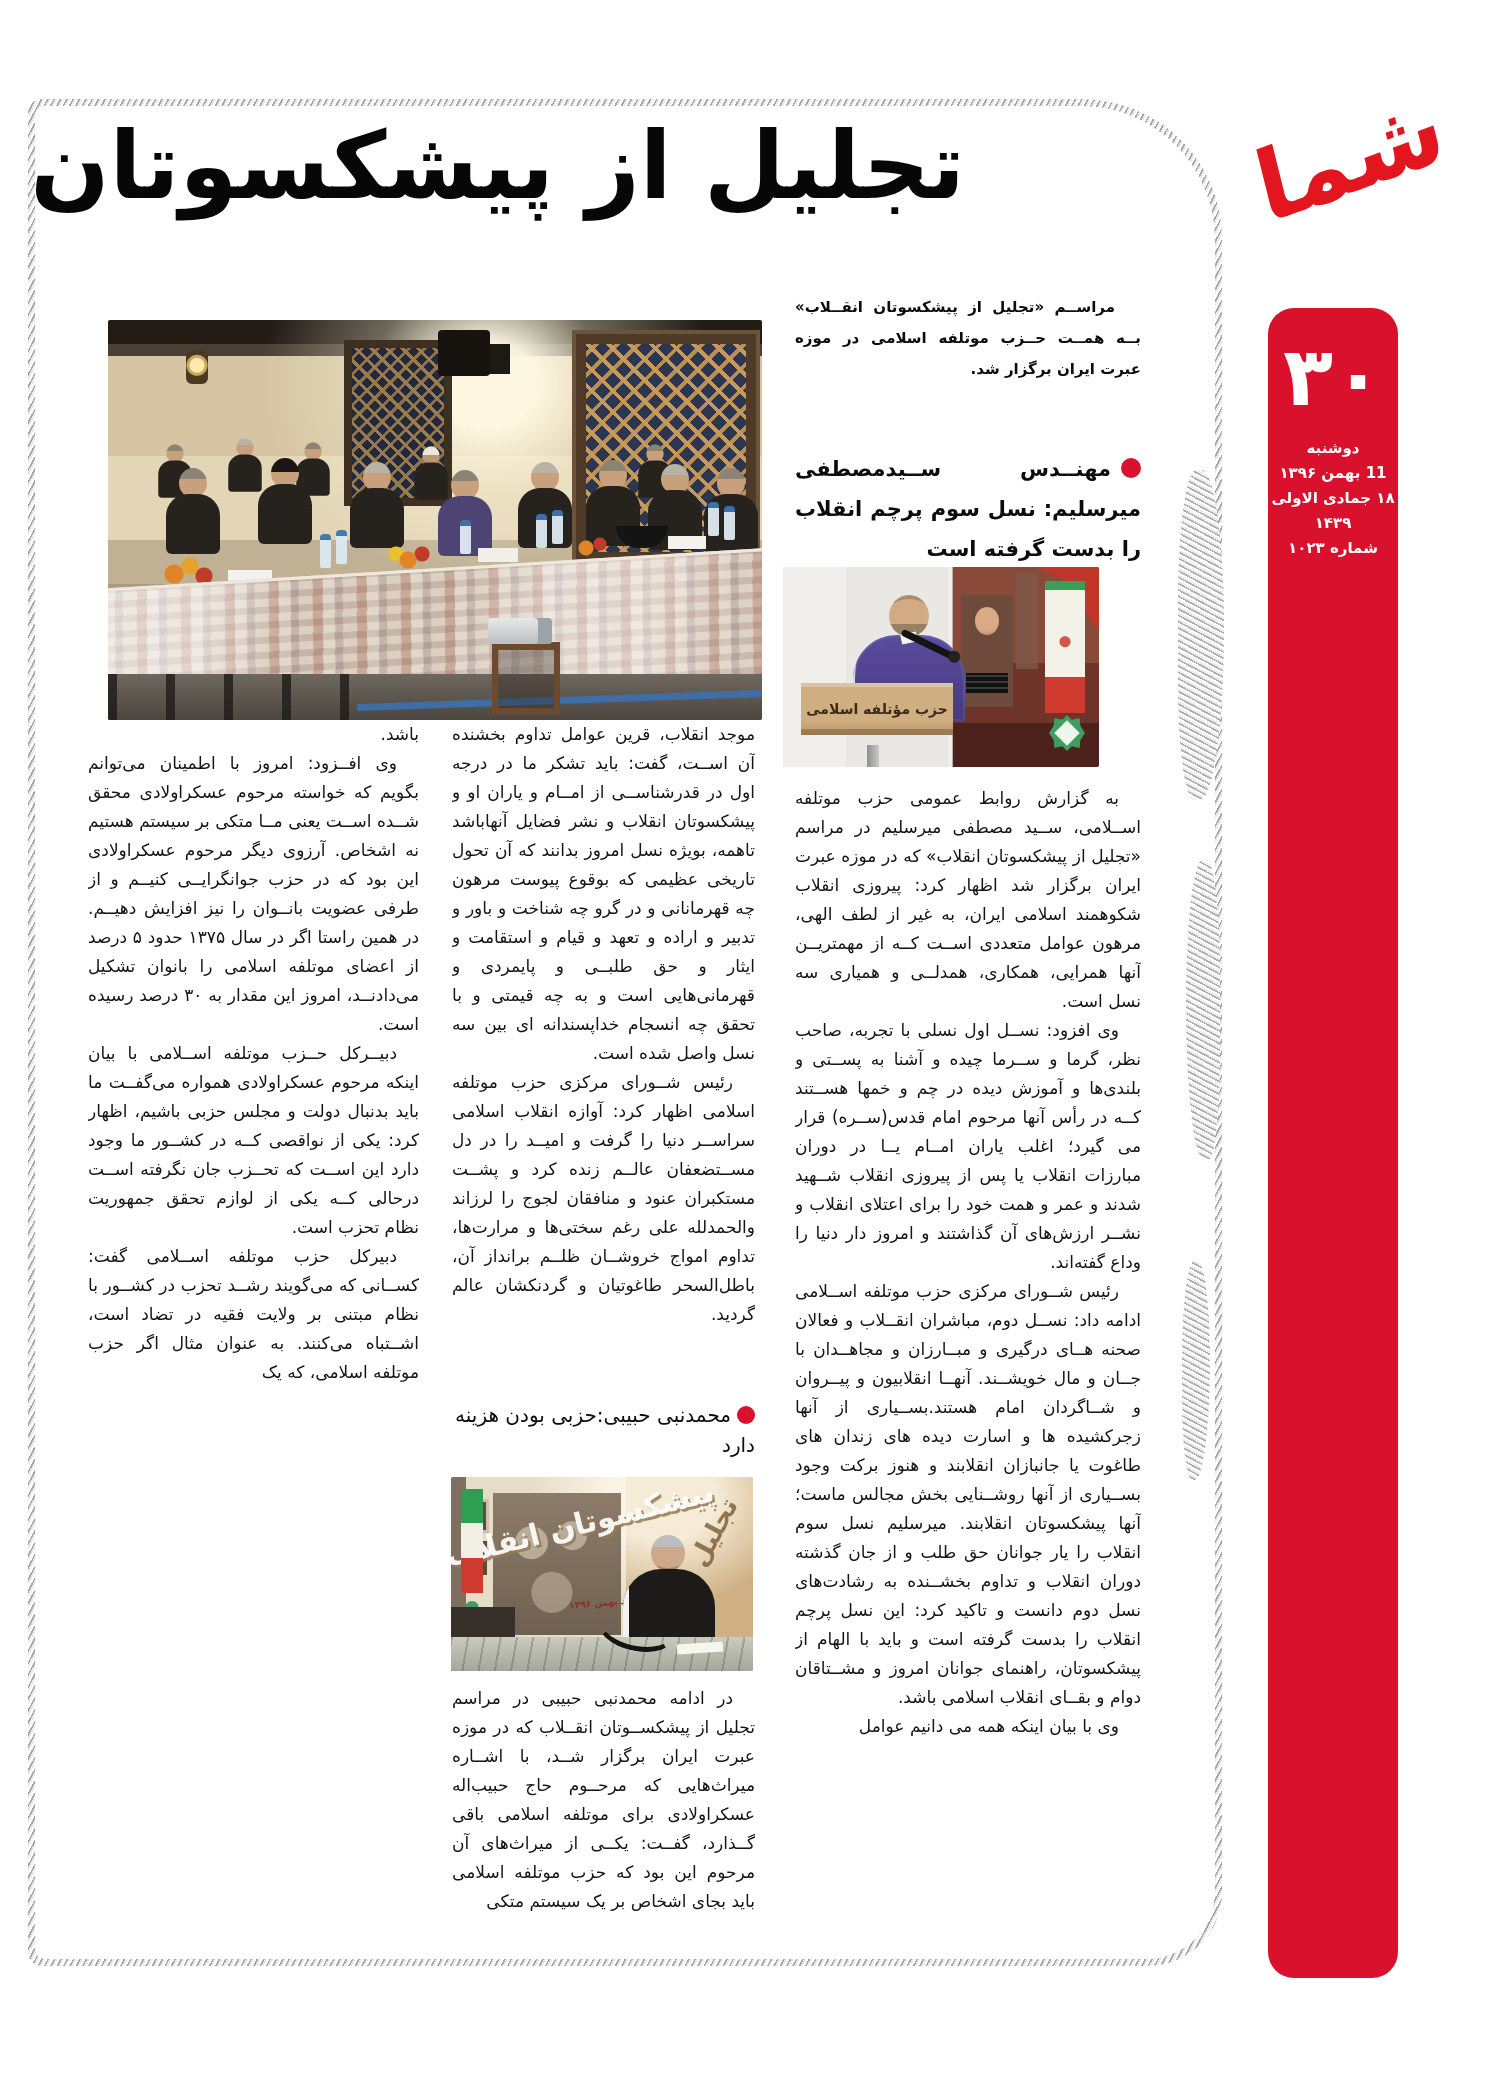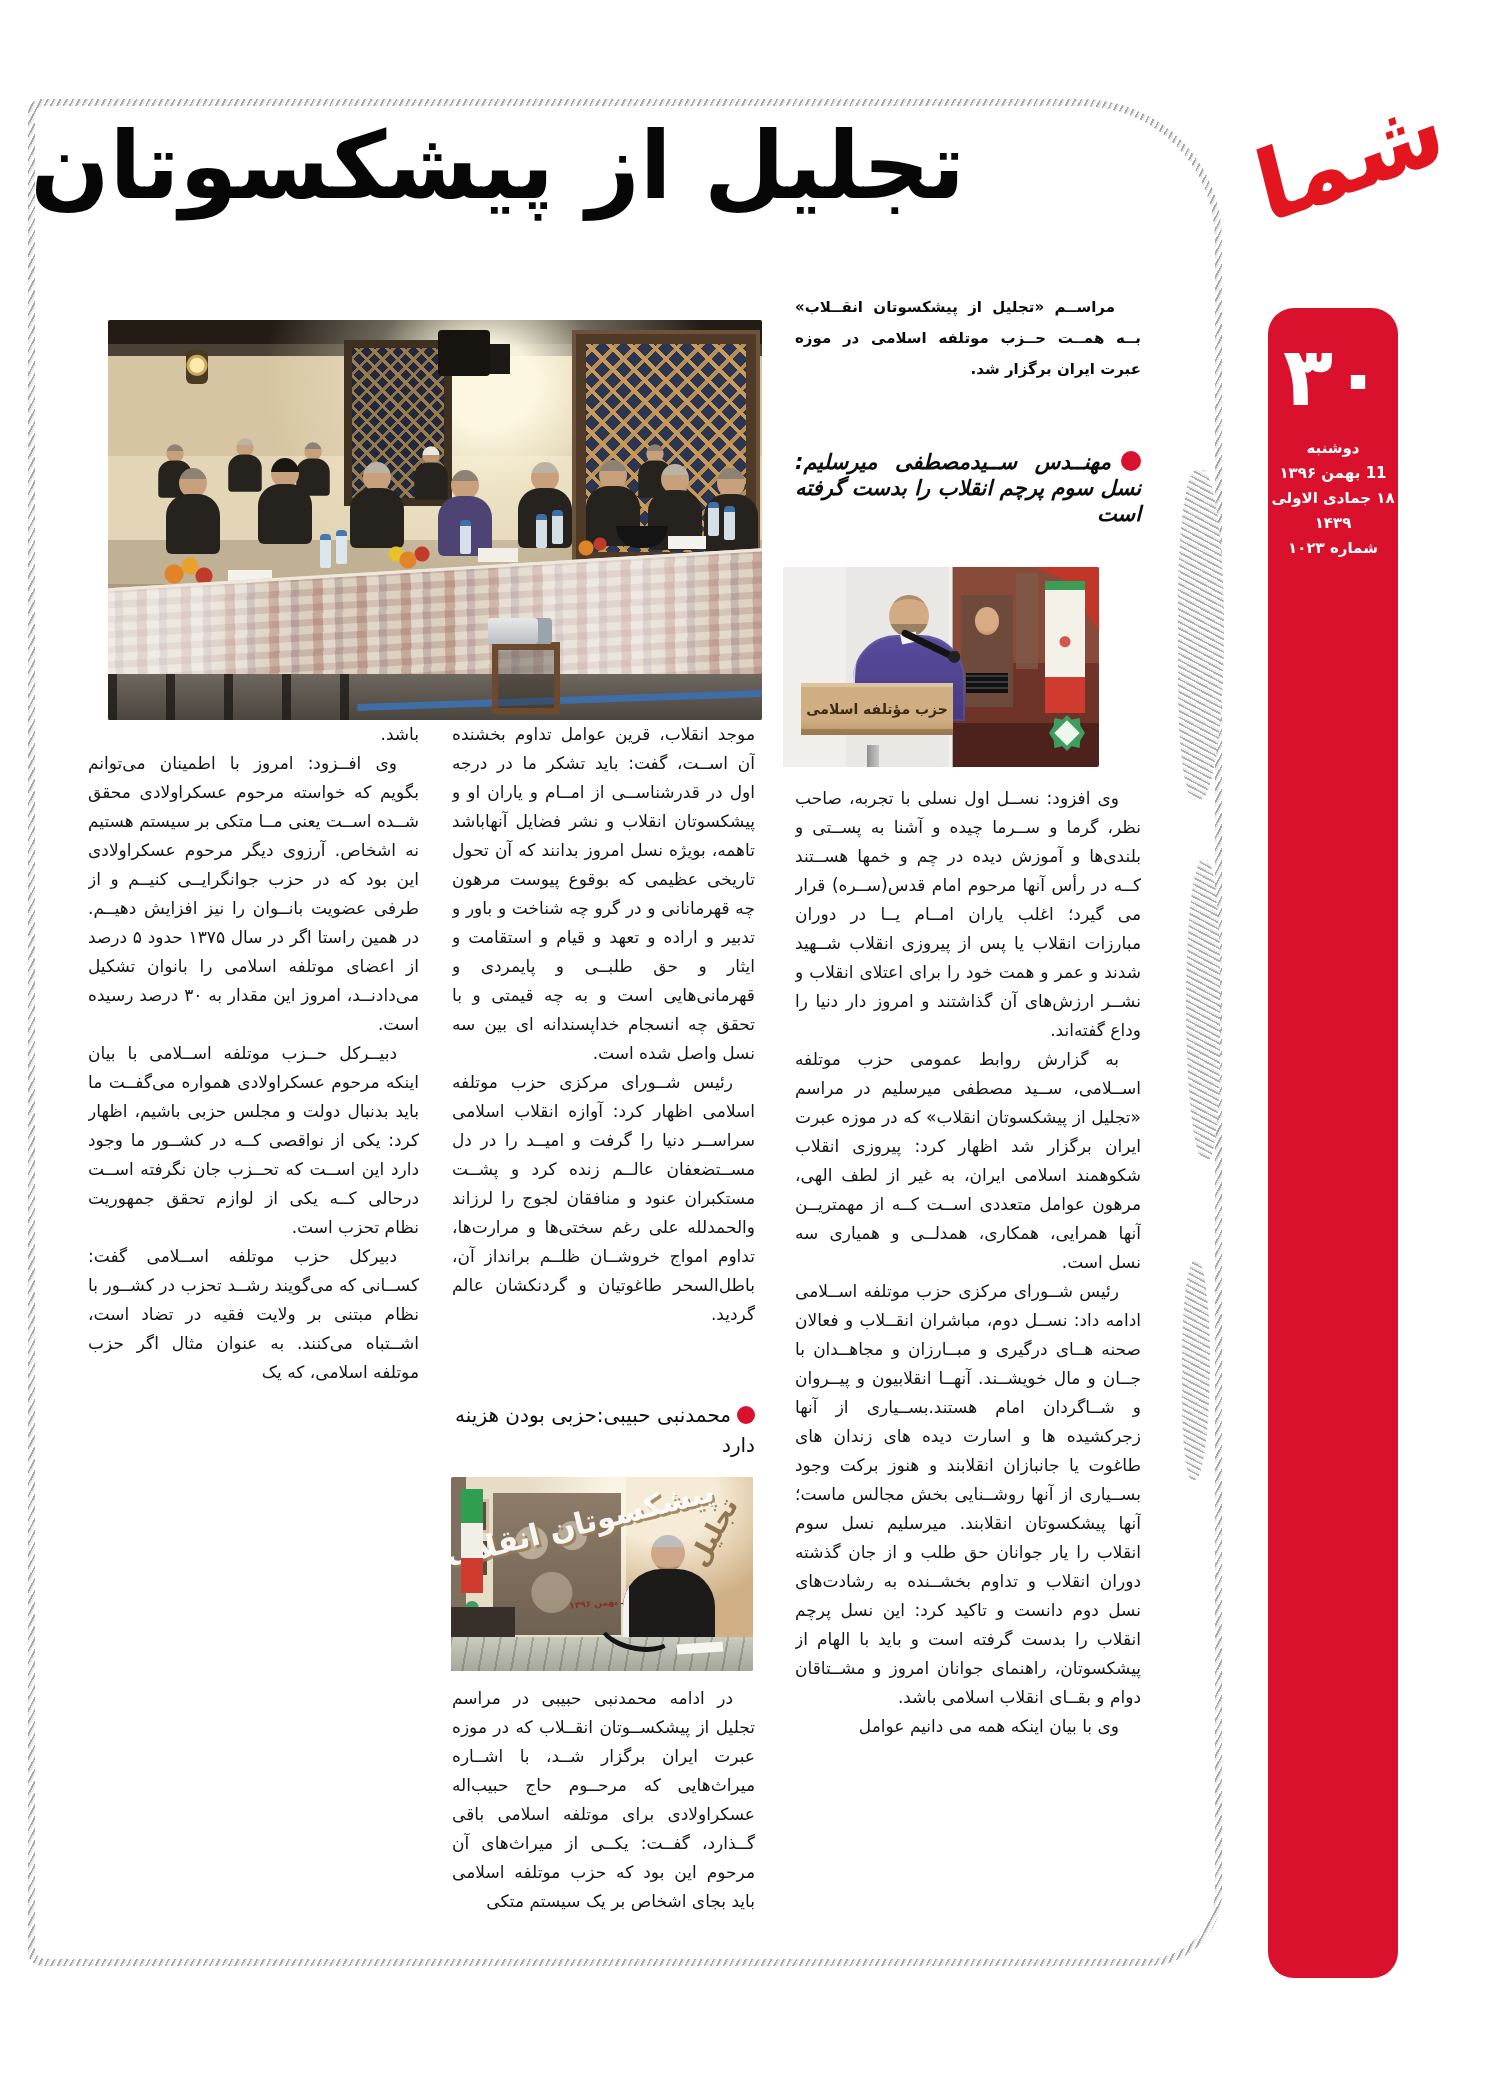--- a/index.html
+++ b/index.html
@@ -25,21 +25,21 @@
            background:#d9112d;border-radius:26px;color:#fff;direction:rtl;}
   .pagenum{margin-top:24px;text-align:center;font-size:82px;line-height:1.1;font-weight:bold;}
   .dates{margin-top:14px;text-align:center;font-size:15px;line-height:25px;font-weight:bold;}
 
   
   .headline{position:absolute;right:535px;top:112px;margin:0;direction:rtl;white-space:nowrap;
             font-size:93px;font-weight:bold;color:#070707;letter-spacing:-1px;}
   .lead{position:absolute;left:795px;top:292px;width:346px;direction:rtl;text-align:justify;
         font-size:15px;line-height:31px;font-weight:bold;color:#0c0c0c;text-indent:26px;}
   .subtitle{position:absolute;left:795px;top:449px;width:346px;direction:rtl;text-align:justify;
-            font-size:21px;line-height:26px;font-weight:bold;color:#0c0c0c;font-style:italic;}
+            font-size:21px;line-height:40px;font-weight:bold;color:#0c0c0c;}
   .dot{display:inline-block;width:20px;height:20px;border-radius:50%;background:#d9112d;
        margin-left:10px;vertical-align:-2px;}
   .subhead2{position:absolute;left:452px;top:1400px;width:303px;direction:rtl;text-align:right;
             font-size:20px;line-height:30px;font-weight:normal;color:#0c0c0c;}
   .subhead2 .dot{width:18px;height:18px;margin-left:6px;}
 
   
   .col{position:absolute;direction:rtl;text-align:justify;font-size:17px;line-height:29px;
        color:#141414;overflow:hidden;}
   .col p{margin:0;text-indent:22px;}
@@ -269,22 +269,22 @@
     <div class="pd sp-man"></div>
     <div class="pd sp-collar"></div>
     <div class="pd sp-mic"></div>
     <div class="pd sp-lectern">
       <span class="sp-sign">حزب مؤتلفه اسلامی</span>
     </div>
     <div class="pd sp-pole"></div>
   </div>
 
   <div class="col col-a">
+    <p>به گزارش روابط عمومی حزب موتلفه اســلامی، ســید مصطفی میرسلیم در مراسم «تجلیل از پیشکسوتان انقلاب» که در موزه عبرت ایران برگزار شد اظهار کرد: پیروزی انقلاب شکوهمند اسلامی ایران، به غیر از لطف الهی، مرهون عوامل متعددی اســت کــه از مهمتریــن آنها همرایی، همکاری، همدلــی و همیاری سه نسل است.</p>
     <p>وی افزود: نســل اول نسلی با تجربه، صاحب نظر، گرما و ســرما چیده و آشنا به پســتی و بلندی‌ها و آموزش دیده در چم و خمها هســتند کــه در رأس آنها مرحوم امام قدس(ســره) قرار می گیرد؛ اغلب یاران امــام یــا در دوران مبارزات انقلاب یا پس از پیروزی انقلاب شــهید شدند و عمر و همت خود را برای اعتلای انقلاب و نشــر ارزش‌های آن گذاشتند و امروز دار دنیا را وداع گفته‌اند.</p>
-    <p>به گزارش روابط عمومی حزب موتلفه اســلامی، ســید مصطفی میرسلیم در مراسم «تجلیل از پیشکسوتان انقلاب» که در موزه عبرت ایران برگزار شد اظهار کرد: پیروزی انقلاب شکوهمند اسلامی ایران، به غیر از لطف الهی، مرهون عوامل متعددی اســت کــه از مهمتریــن آنها همرایی، همکاری، همدلــی و همیاری سه نسل است.</p>
     <p>رئیس شــورای مرکزی حزب موتلفه اســلامی ادامه داد: نســل دوم، مباشران انقــلاب و فعالان صحنه هــای درگیری و مبــارزان و مجاهــدان با جــان و مال خویشــند. آنهــا انقلابیون و پیــروان و شــاگردان امام هستند.بســیاری از آنها زجرکشیده ها و اسارت دیده های زندان های طاغوت یا جانبازان انقلابند و هنوز برکت وجود بســیاری از آنها روشــنایی بخش مجالس ماست؛ آنها پیشکسوتان انقلابند. میرسلیم نسل سوم انقلاب را یار جوانان حق طلب و از جان گذشته دوران انقلاب و تداوم بخشــنده به رشادت‌های نسل دوم دانست و تاکید کرد: این نسل پرچم انقلاب را بدست گرفته است و باید با الهام از پیشکسوتان، راهنمای جوانان امروز و مشــتاقان دوام و بقــای انقلاب اسلامی باشد.</p>
     <p>وی با بیان اینکه همه می دانیم عوامل</p>
   </div>
 
   <div class="col col-b1">
     <p class="noind">موجد انقلاب، قرین عوامل تداوم بخشنده آن اســت، گفت: باید تشکر ما در درجه اول در قدرشناســی از امــام و یاران او و پیشکسوتان انقلاب و نشر فضایل آنهاباشد تاهمه، بویژه نسل امروز بدانند که آن تحول تاریخی عظیمی که بوقوع پیوست مرهون چه قهرمانانی و در گرو چه شناخت و باور و تدبیر و اراده و تعهد و قیام و استقامت و ایثار و حق طلبــی و پایمردی و قهرمانی‌هایی است و به چه قیمتی و با تحقق چه انسجام خداپسندانه ای بین سه نسل واصل شده است.</p>
     <p>رئیس شــورای مرکزی حزب موتلفه اسلامی اظهار کرد: آوازه انقلاب اسلامی سراســر دنیا را گرفت و امیــد را در دل مســتضعفان عالــم زنده کرد و پشــت مستکبران عنود و منافقان لجوج را لرزاند والحمدلله علی رغم سختی‌ها و مرارت‌ها، تداوم امواج خروشــان ظلــم برانداز آن، باطل‌السحر طاغوتیان و گردنکشان عالم گردید.</p>
   </div>
 
   <div class="subhead2">

